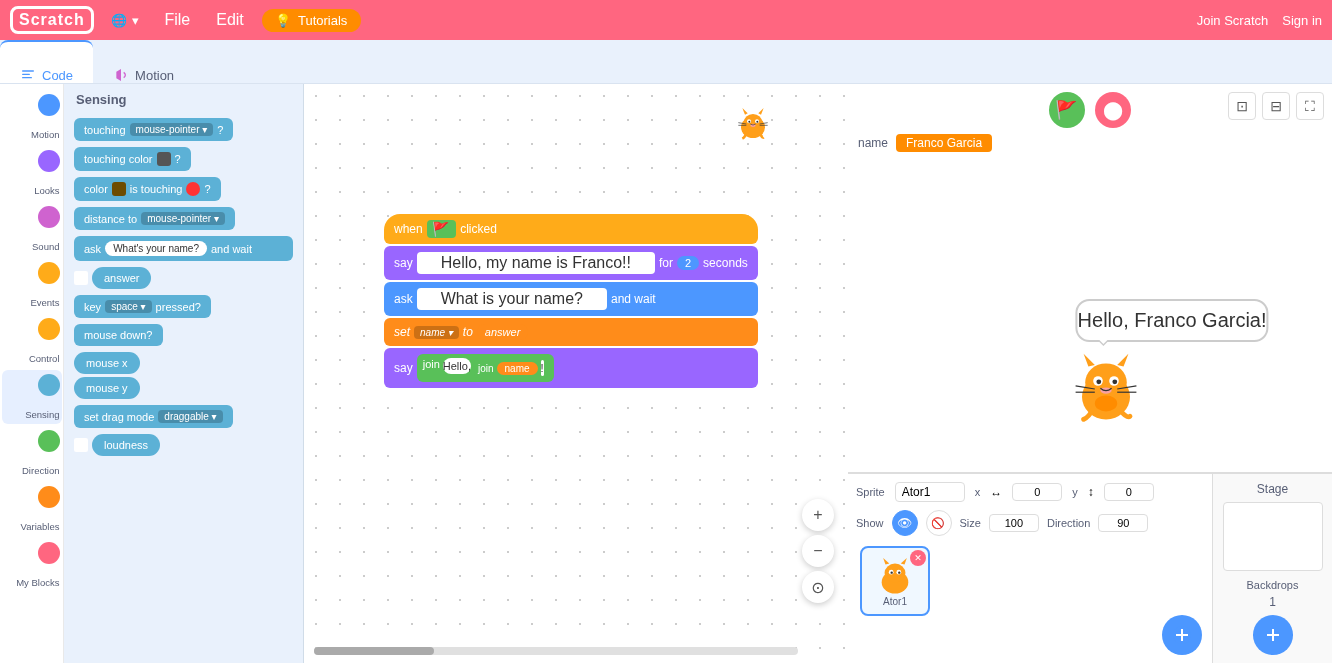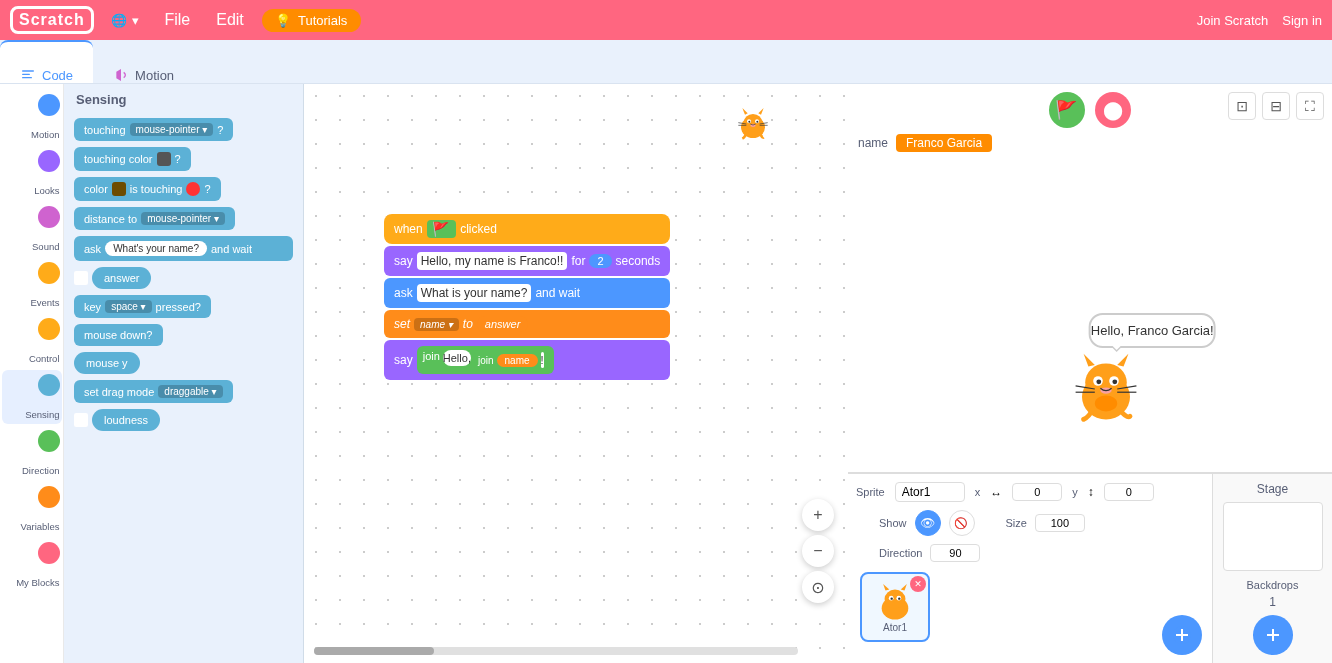--- a/index.html
+++ b/index.html
@@ -263,22 +263,22 @@
     }
     .sb-yellow { background: #ffab19; border-radius: 16px 16px 6px 6px; }
     .sb-purple { background: #9966ff; }
     .sb-blue { background: #4c97ff; }
     .sb-orange { background: #ff8c1a; font-style: italic; }
     .sb-purple-say { background: #9966ff; border-radius: 6px 6px 6px 6px; }
     .sb-inner {
       background: white;
       color: #333;
       border-radius: 4px;
-      padding: 2px 4px;
-      font-size: 12px;
+      padding: 2px 24px;
+      font-size: 16px;
       text-align: center;
     }
     .sb-inner-round {
       background: white;
       color: #333;
       border-radius: 20px;
       padding: 2px 0;
       font-size: 11px;
     }
     .sb-dropdown {
@@ -391,24 +391,24 @@
       bottom: 40px;
       left: 50%;
       transform: translateX(-30%);
     }
     .speech-bubble {
       position: absolute;
       background: white;
       border: 2px solid #ccc;
       border-radius: 14px;
       padding: 8px 0;
-      font-size: 13px;
+      font-size: 20px;
       color: #333;
       white-space: nowrap;
-      bottom: 124px;
+      bottom: 130px;
       left: 55%;
       transform: translateX(-20%);
     }
     .speech-bubble::after {
       content: '';
       position: absolute;
       bottom: -12px;
       left: 20px;
       border: 6px solid transparent;
       border-top-color: #ccc;
@@ -448,21 +448,21 @@
       font-size: 12px;
       width: 70px;
     }
     .sprite-row {
       display: flex;
       align-items: center;
       gap: 8px;
       margin-bottom: 6px;
       flex-wrap: wrap;
     }
-    .prop-label { font-size: 11px; color: #575e75; margin-left: 23px; }
+    .prop-label { font-size: 11px; color: #575e75; }
     .prop-input {
       border: 1px solid #ddd;
       border-radius: 4px;
       padding: 2px 4px;
       font-size: 11px;
       width: 50px;
       text-align: center;
     }
     .eye-btn {
       width: 26px;
@@ -706,20 +706,23 @@
       <span class="block-dropdown">space ▾</span>
       <span>pressed?</span>
     </div>
 
     
     <div class="block">
       <span>mouse down?</span>
     </div>
 
     
+    <div class="block-row">
+      <div class="block-oval">mouse x</div>
+    </div>
 
     
     <div class="block-row">
       <div class="block-oval">mouse y</div>
     </div>
 
     
     <div class="block">
       <span>set drag mode</span>
       <span class="block-dropdown">draggable ▾</span>
@@ -750,21 +753,21 @@
         <line x1="20" y1="32" x2="8" y2="32" stroke="#333" stroke-width="1"></line>
         <line x1="40" y1="30" x2="52" y2="28" stroke="#333" stroke-width="1"></line>
         <line x1="40" y1="32" x2="52" y2="32" stroke="#333" stroke-width="1"></line>
         <path d="M22 40 Q18 50 14 52" stroke="#ff9f1a" stroke-width="4" fill="none"></path>
         <path d="M38 40 Q44 52 46 50" stroke="#ff9f1a" stroke-width="4" fill="none"></path>
       </svg>
     </div>
 
     <div class="script-container">
 
-      <div class="script-block sb-yellow" style="position:relative;border-radius:8px;">
+      <div class="script-block sb-yellow" style="position:relative;">
         <span>when</span>
         <span style="background:#59c059;border-radius:4px;padding:1px 6px;font-size:14px;">🚩</span>
         <span>clicked</span>
       </div>
 
       <div class="script-block sb-purple">
         <span>say</span>
         <span class="sb-inner">Hello, my name is Franco!!</span>
         <span>for</span>
         <span class="sb-num">2</span>

